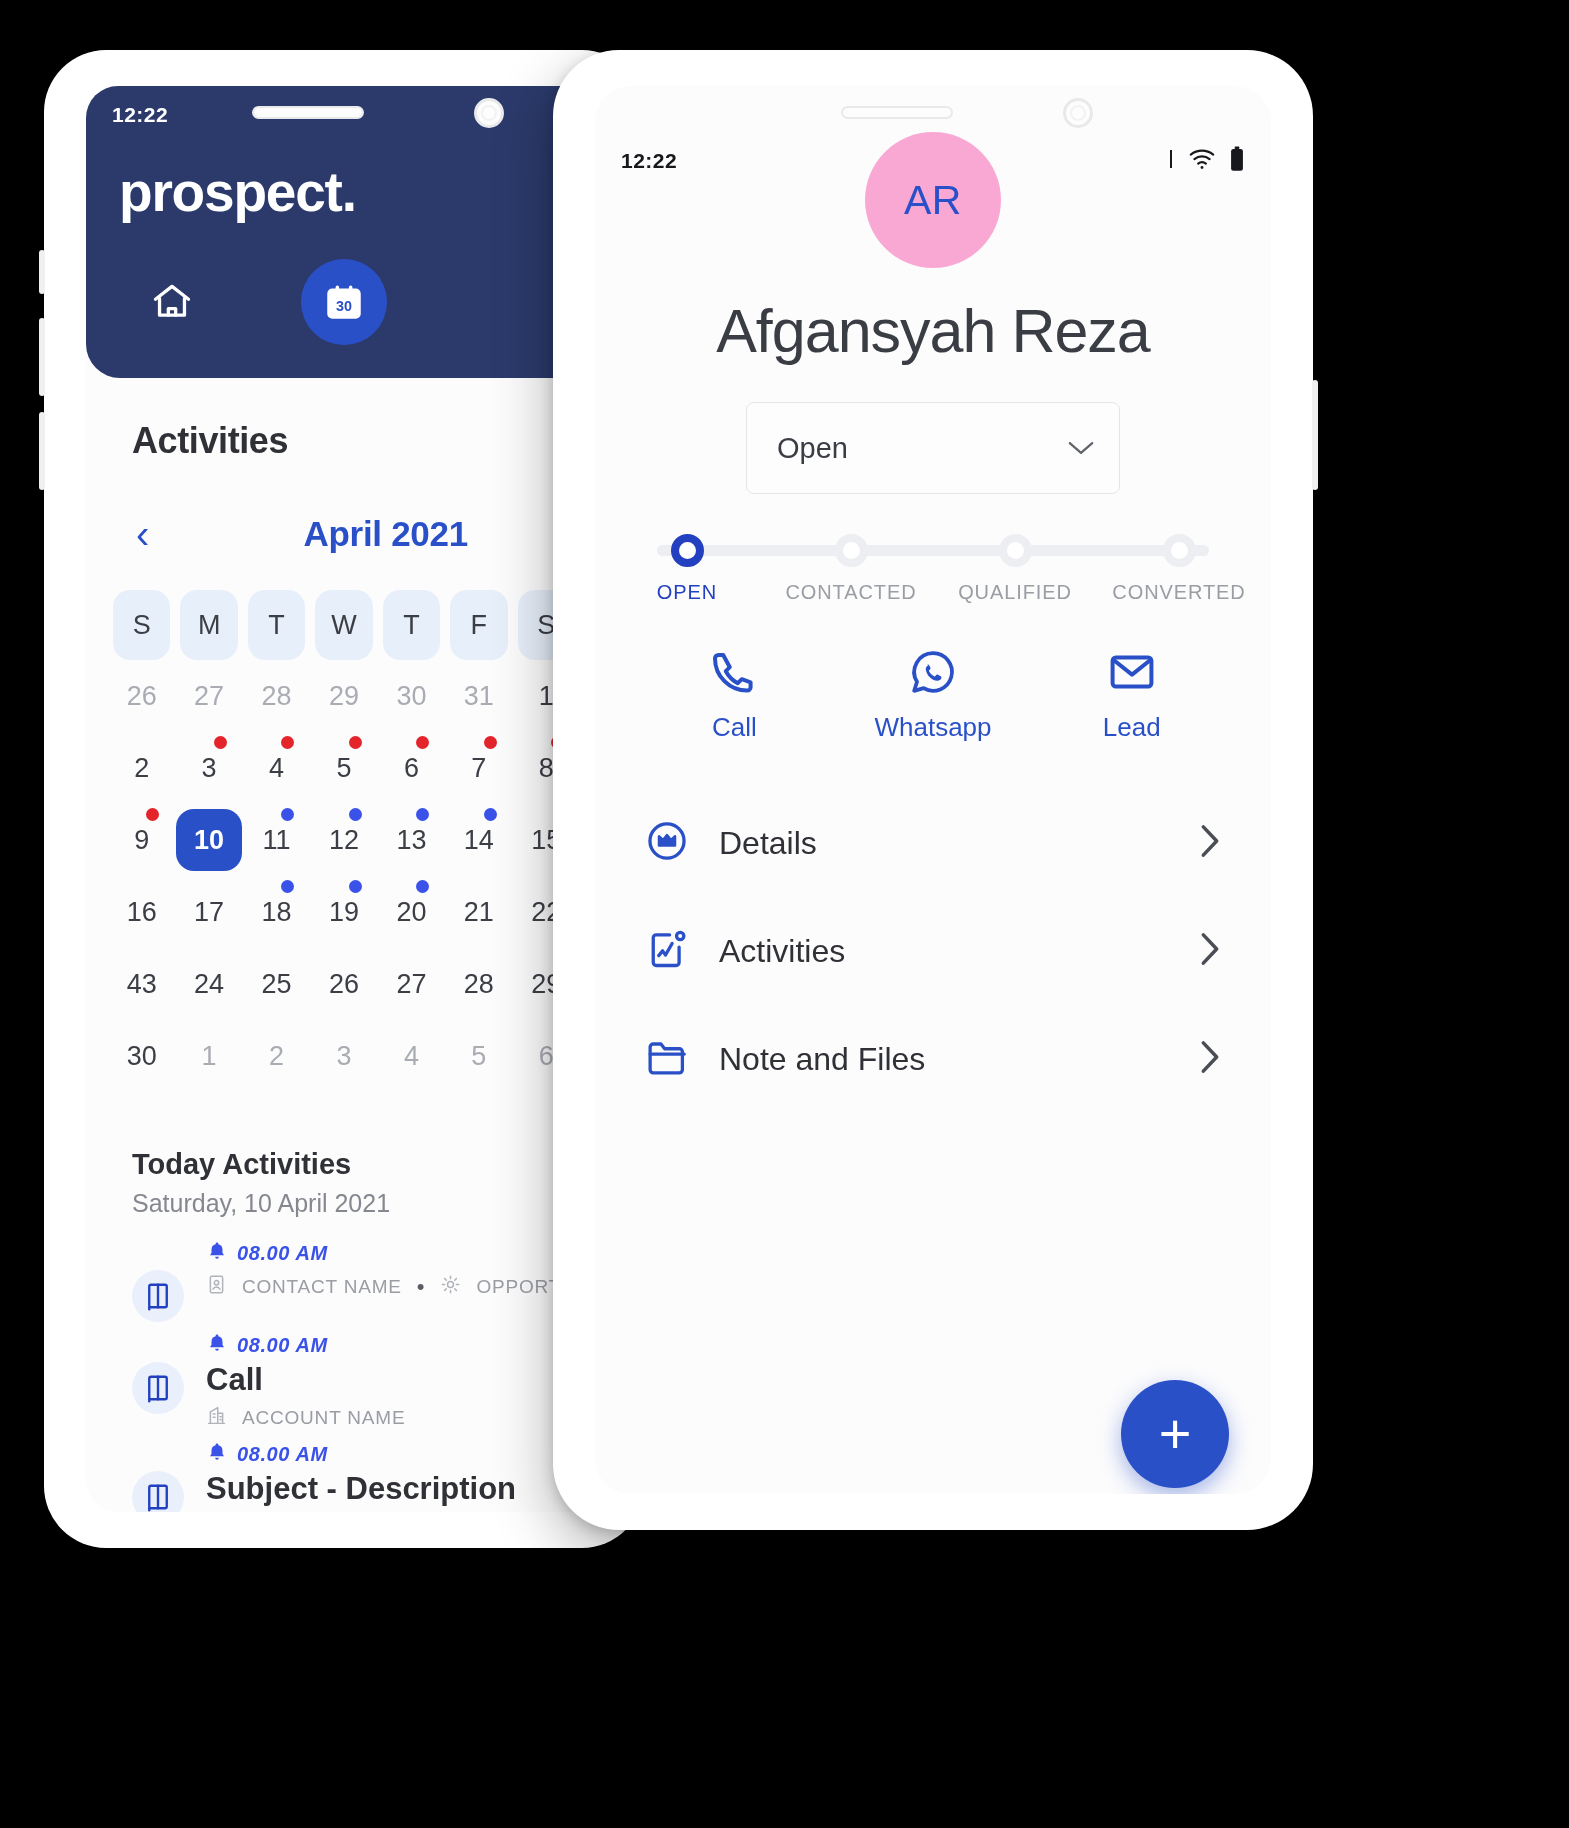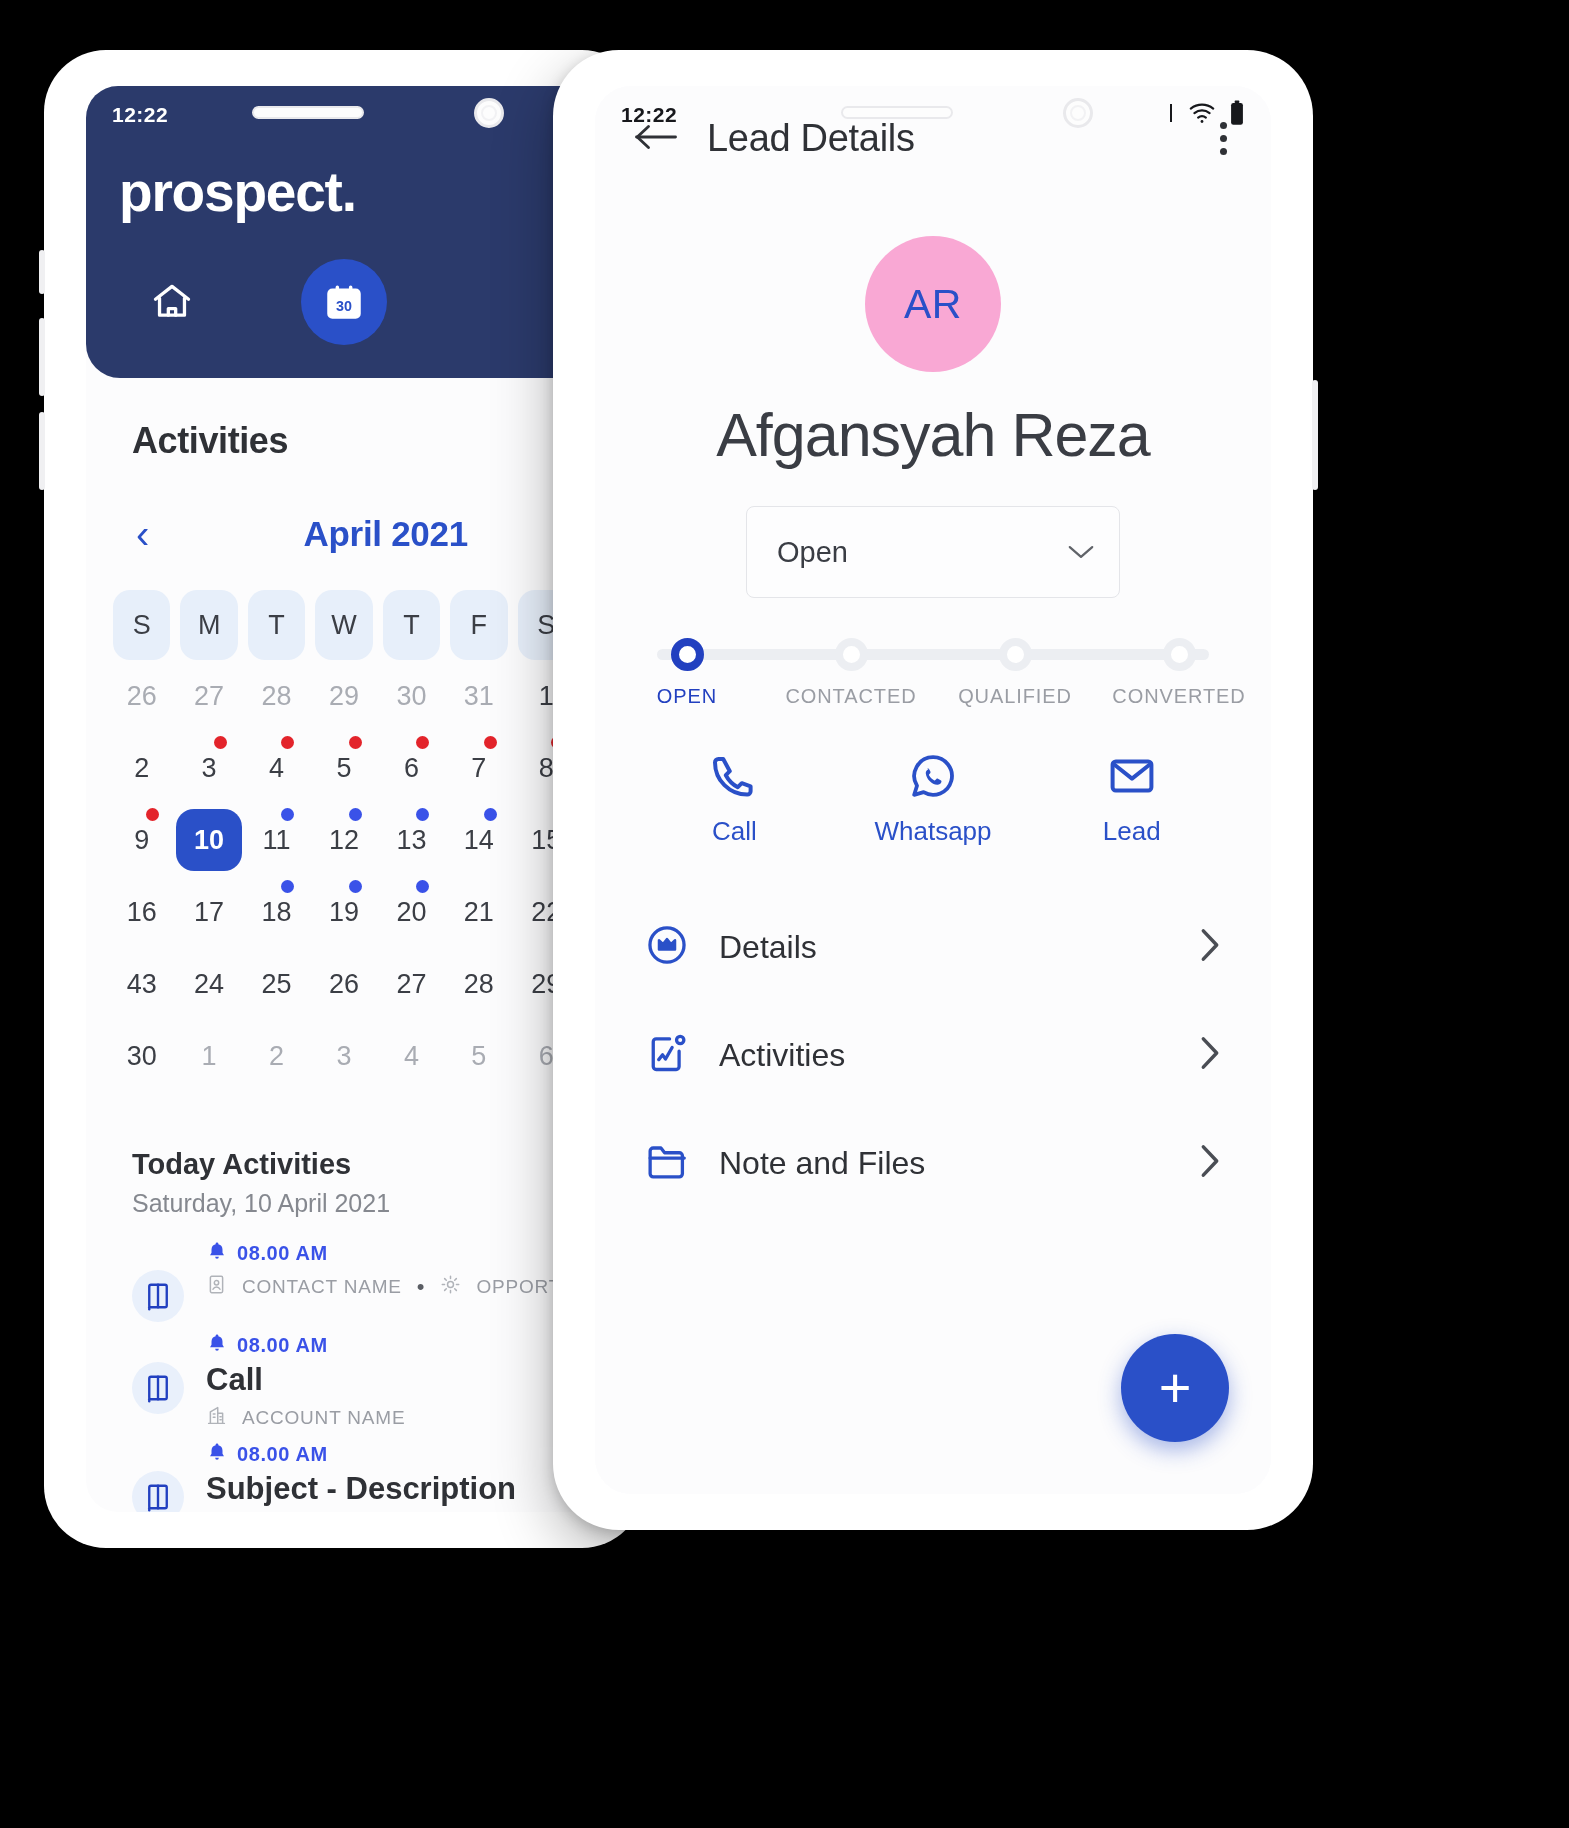--- a/index.html
+++ b/index.html
@@ -177,21 +177,21 @@
   .act-icon {
     flex: 0 0 auto;
     width: 52px; height: 52px; border-radius: 50%;
     background: #e9f0fb;
     display: flex; align-items: center; justify-content: center;
     margin-top: 30px;
   }
   .act-main { margin-left: 22px; }
   .act-time {
     display: flex; align-items: center; gap: 9px;
-    color: #3a52e8; font-size: 20px; font-weight: bold; letter-spacing: 0.6px;
+    color: #3a52e8; font-size: 20px; font-weight: bold; letter-spacing: 0.6px; font-style: italic;
   }
   .act-subject {
     font-size: 31px; font-weight: bold; color: #2f3136;
     margin-top: 3px; white-space: nowrap;
   }
   .act-meta {
     display: flex; align-items: center; gap: 15px;
     color: #9a9da4; font-size: 19px; letter-spacing: 0.8px;
     margin-top: 7px; white-space: nowrap;
   }
@@ -597,34 +597,20 @@
             </span>
             <span class="batt-ico">
               <svg width="16" height="26" viewBox="0 0 12 22">
                 <rect x="4" y="0.5" width="4" height="2" rx="0.7" fill="#17181c"></rect>
                 <rect x="1" y="2.5" width="10" height="18.5" rx="2" fill="#17181c"></rect>
               </svg>
             </span>
           </span>
         </div>
 
-        <div class="appbar">
-          <span class="back">
-            <svg width="46" height="30" viewBox="0 0 30 20" fill="none" stroke="#2f3136" stroke-width="1.9" stroke-linecap="round" stroke-linejoin="round">
-              <path d="M28 10H2"></path>
-                <path d="M10 3 2.5 10 10 17"></path>
-            </svg>
-          </span>
-          <span class="title">Lead Details</span>
-          <span class="kebab">
-              <i></i>
-              <i></i>
-              <i></i>
-            </span>
-        </div>
 
         <div class="avatar-wrap">
           <div class="avatar">AR</div>
         </div>
 
         <div class="lead-name">Afgansyah Reza</div>
 
         <div class="status-select">
           <span>Open</span>
           <span class="chev">

